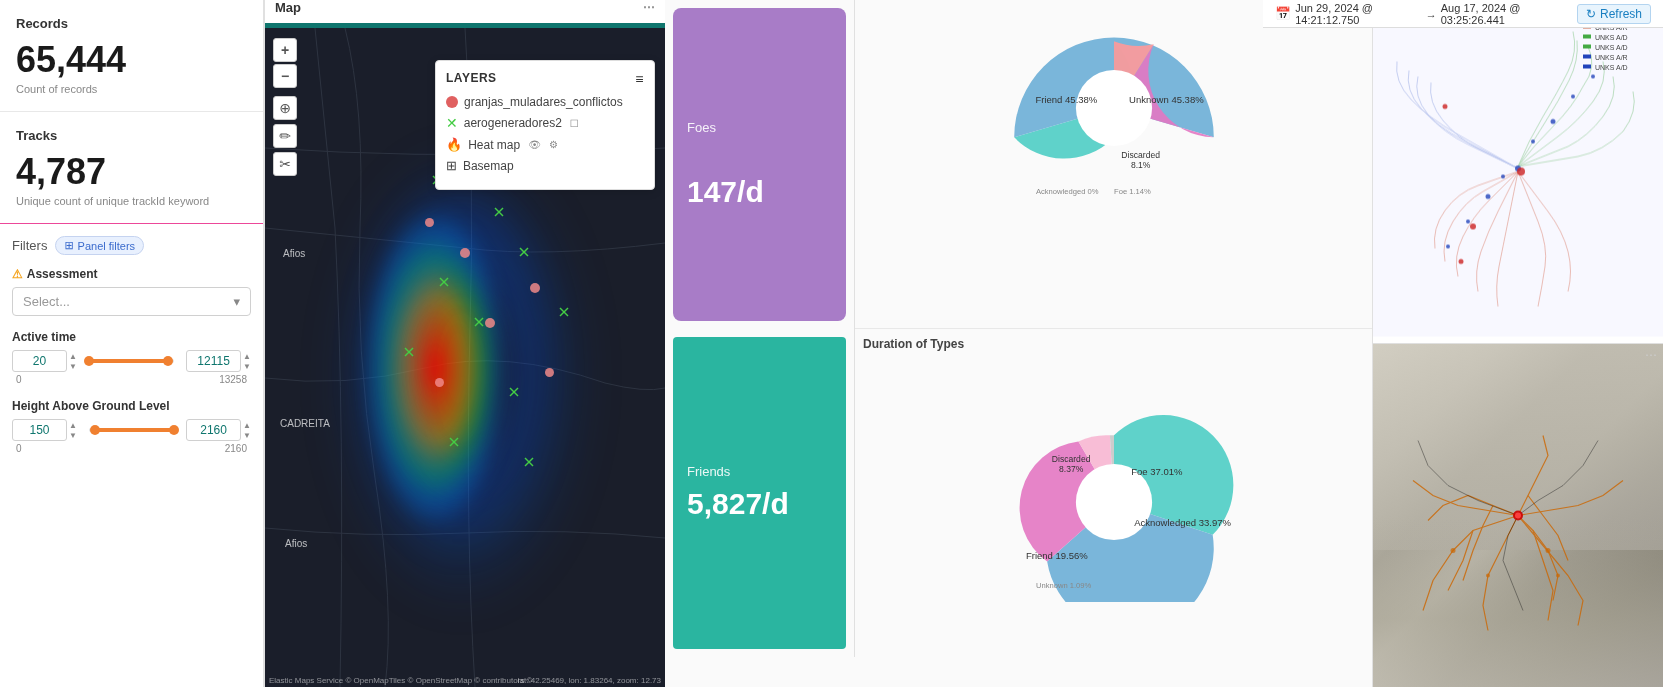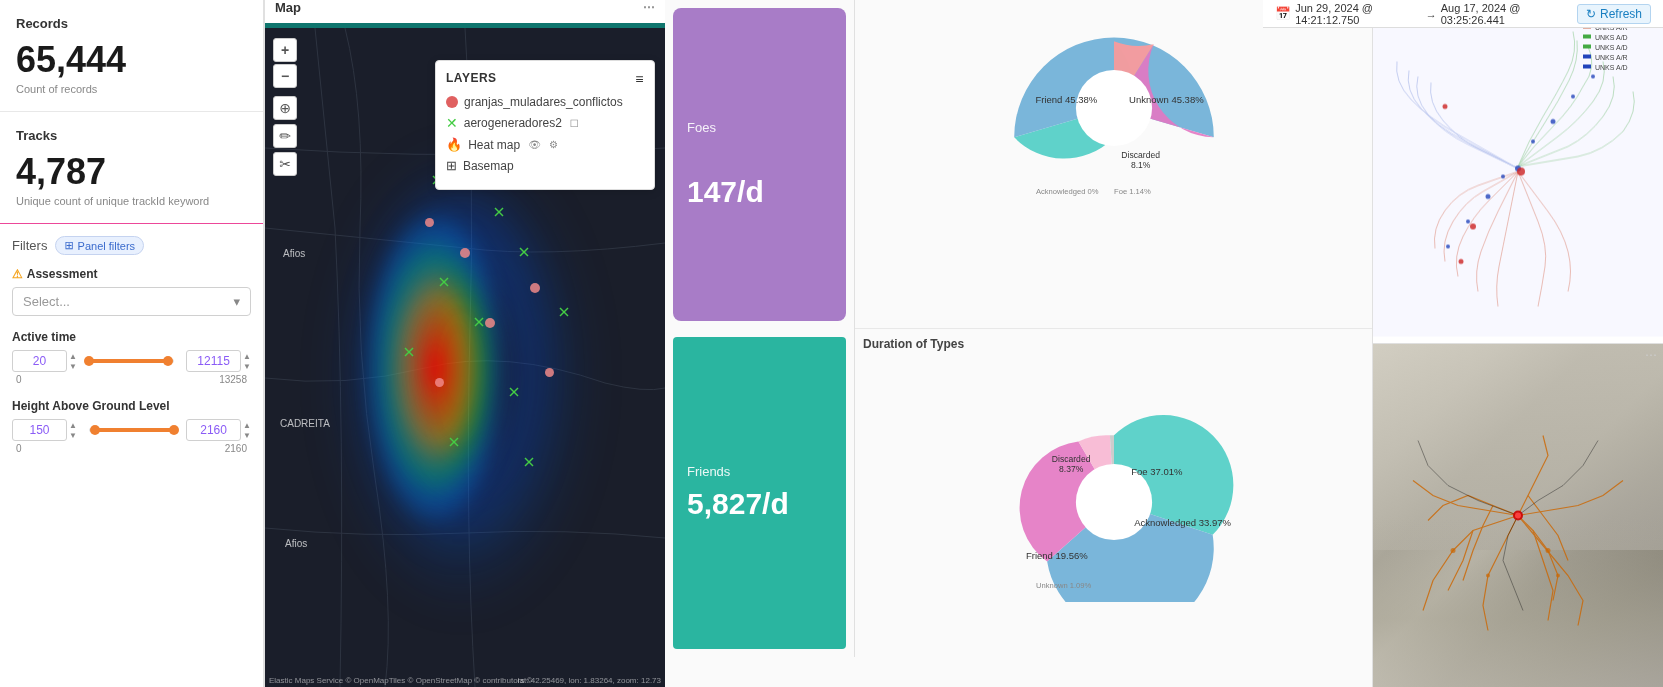--- a/index.html
+++ b/index.html
@@ -48,21 +48,21 @@
     .select-dropdown {
       width: 100%; border: 1px solid #d0d0d0; border-radius: 4px;
       padding: 6px 10px; font-size: 13px; color: #555; background: #fff;
       display: flex; justify-content: space-between; align-items: center; cursor: pointer;
     }
     .chevron { color: #888; }
 
     .range-row { display: flex; align-items: center; gap: 8px; margin-top: 4px; }
     .range-input-box {
       border: 1px solid #d0d0d0; border-radius: 3px; padding: 3px 6px;
-      font-size: 12px; width: 55px; text-align: center; color: #8b5cf6;
+      font-size: 12px; width: 55px; text-align: center; color: #0f766e;
       display: flex; flex-direction: column; align-items: center; justify-content: flex-end;
     }
     .range-labels { display: flex; justify-content: space-between; font-size: 10px; color: #888; margin-top: 2px; padding: 0 4px; }
 
     
     .map-area { position: relative; width: 400px; flex-shrink: 0; background: #1a1a2e; overflow: hidden; }
     .map-title { position: absolute; top: 0; left: 0; right: 0; height: 28px; background: #fff; display: flex; align-items: flex-start; padding: 0 10px; font-size: 13px; font-weight: 600; color: #333; z-index: 10; border-bottom: 5px solid #0f766e; }
     .map-controls { position: absolute; top: 38px; left: 8px; z-index: 20; display: flex; flex-direction: column; gap: 2px; }
     .map-btn { width: 24px; height: 24px; background: #fff; border: 1px solid #ccc; border-radius: 3px; display: flex; align-items: center; justify-content: center; cursor: pointer; font-size: 14px; color: #555; }
     .map-canvas { position: absolute; top: 28px; left: 0; right: 0; bottom: 0; }

